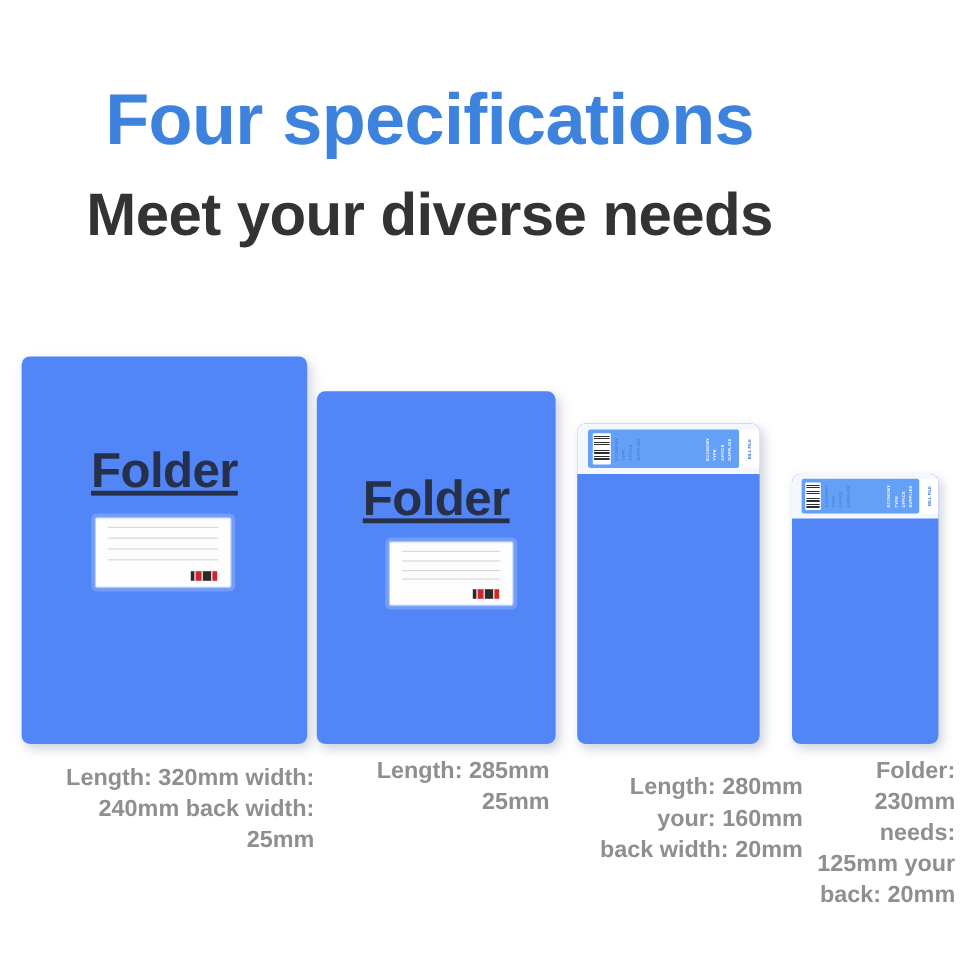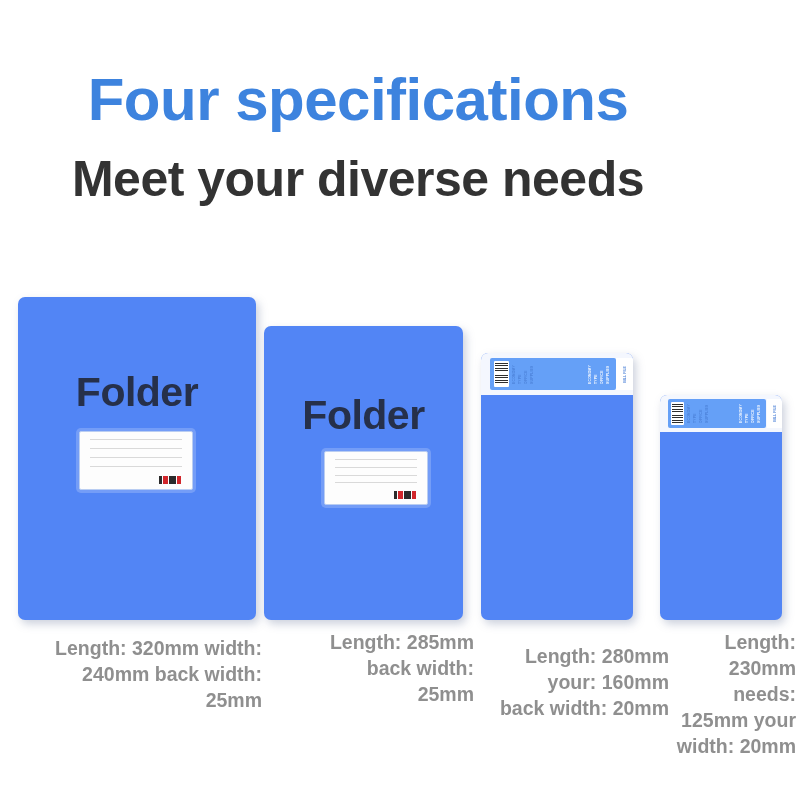--- a/index.html
+++ b/index.html
@@ -65,20 +65,21 @@
   
   .folder-word {
     position: absolute;
     left: 0;
     width: 100%;
     text-align: center;
     font-size: 41px;
     font-weight: bold;
     color: #26304a;
     letter-spacing: -0.5px;
+    text-decoration: underline;
   }
 
   
   .nameplate {
     position: absolute;
     background: #fdfdfd;
     border: 1px solid #b9cdf2;
     border-radius: 2px;
     box-shadow: 0 0 0 3px rgba(255,255,255,0.20);
     box-sizing: border-box;
@@ -301,33 +302,32 @@
       </div>
     </div>
   </div>
 
   <div class="caption" style="left:12px; top:636px; width:250px;">
     <div>Length: 320mm width:</div>
     <div>240mm back width:</div>
     <div>25mm</div>
   </div>
 
-  <div class="caption" style="left:292px; top:630px; width:182px;">
+  <div class="caption" style="left:276px; top:630px; width:182px;">
     <div>Length: 285mm</div>
-    <div>back width:</div>
     <div>25mm</div>
   </div>
 
   <div class="caption" style="left:457px; top:644px; width:212px;">
     <div>Length: 280mm</div>
     <div>your: 160mm</div>
     <div>back width: 20mm</div>
   </div>
 
   <div class="caption" style="left:676px; top:630px; width:120px;">
-    <div>Length:</div>
+    <div>Folder:</div>
     <div>230mm</div>
     <div>needs:</div>
     <div>125mm your</div>
-    <div>width: 20mm</div>
+    <div>back: 20mm</div>
   </div>
 
 </div>
 
 </body></html>

